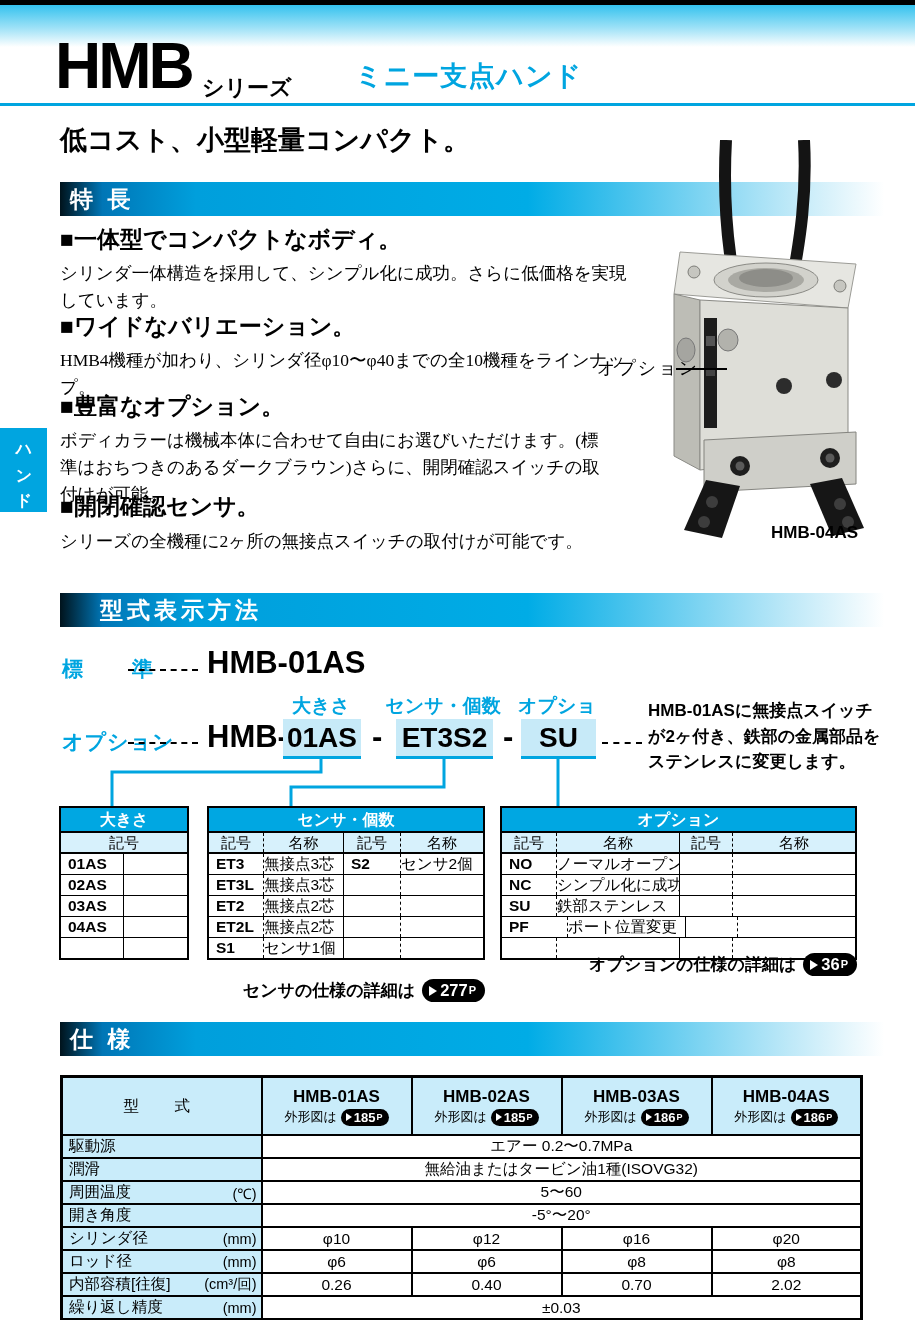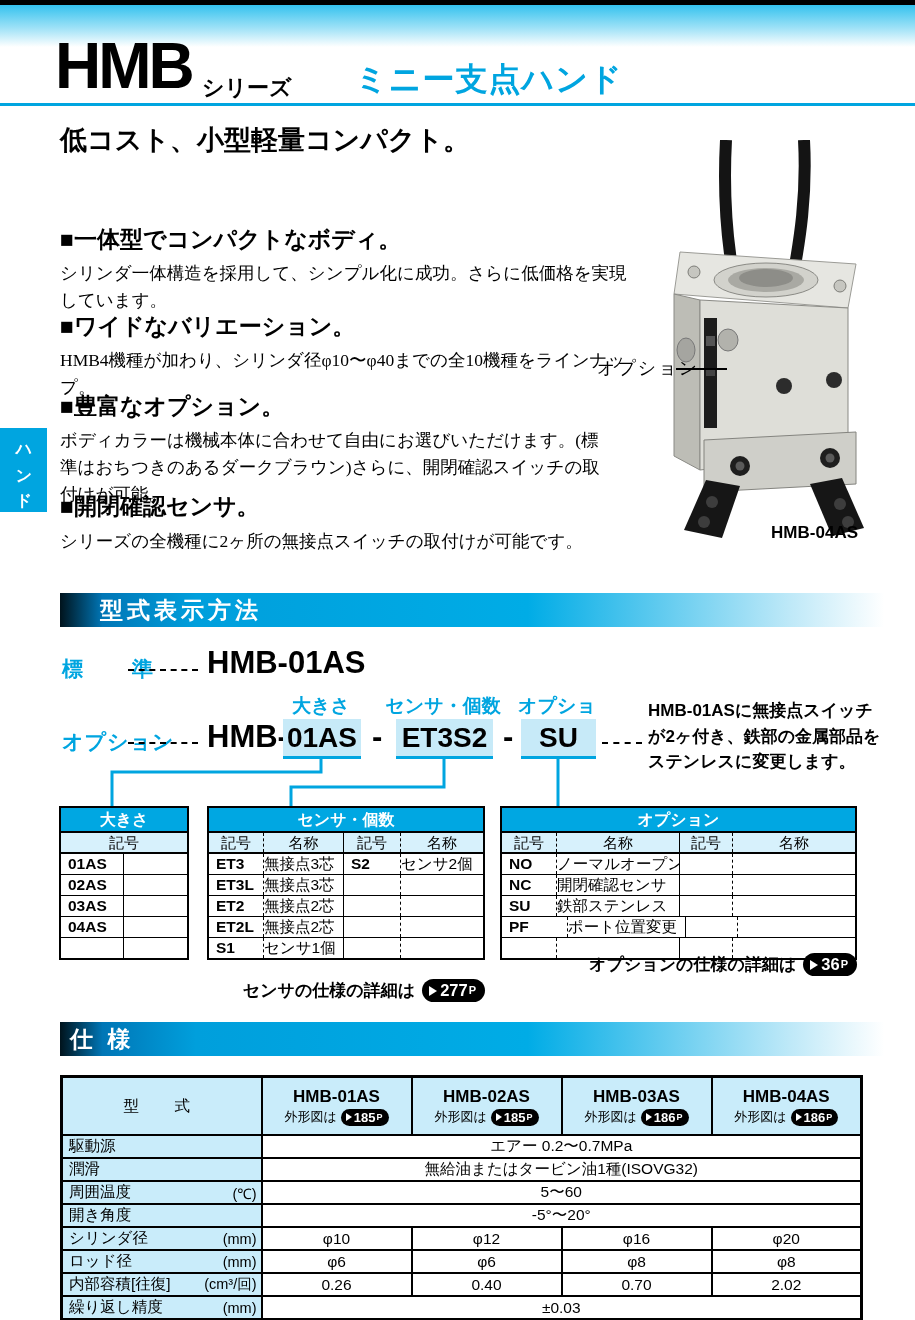--- a/index.html
+++ b/index.html
@@ -5,21 +5,21 @@
   html,body{margin:0;padding:0;background:#fff;}
   body{font-family:"Liberation Sans",sans-serif;color:#000;}
   .page{position:relative;width:915px;height:1320px;overflow:hidden;background:#fff;}
   .abs{position:absolute;}
 
   
   .topbar{left:0;top:0;width:915px;height:5px;background:#000;}
   .headgrad{left:0;top:5px;width:915px;height:42px;background:linear-gradient(180deg,#35c2ee 0%,#9fe2f7 55%,#ffffff 100%);}
   .hmb{left:55px;top:34px;font-size:64px;font-weight:bold;letter-spacing:-3px;line-height:64px;}
   .series{left:202px;top:73px;font-size:22px;font-weight:bold;}
-  .prodname{left:355px;top:58px;font-size:32px;font-weight:bold;color:#00a5e0;letter-spacing:1px;}
+  .prodname{left:355px;top:58px;font-size:27px;font-weight:bold;color:#00a5e0;letter-spacing:1px;}
   .cyanrule{left:0;top:103px;width:915px;height:3px;background:#00a5e0;}
   .tagline{left:60px;top:122px;font-size:27px;font-weight:bold;}
 
   
   .secbar{left:60px;width:850px;height:34px;color:#fff;font-weight:bold;font-size:23px;line-height:34px;padding-left:10px;box-sizing:border-box;letter-spacing:4px;
     background:linear-gradient(90deg,#00131c 0%,#0076b6 5%,#009fdc 16%,#00ace6 55%,#bfe9f8 86%,#ffffff 97%);}
   .bar-feat{top:182px;}
   .bar-model{top:593px;padding-left:40px;}
   .bar-spec{top:1022px;}
 
@@ -109,20 +109,21 @@
   <div class="abs topbar"></div>
   <div class="abs headgrad"></div>
   <div class="abs hmb">HMB</div>
   <div class="abs series">シリーズ</div>
   <div class="abs prodname">ミニー支点ハンド</div>
   <div class="abs cyanrule"></div>
   <div class="abs tagline">低コスト、小型軽量コンパクト。</div>
 
   <div class="abs sidetab">ハンド</div>
 
+  <div class="abs secbar bar-feat">特 長</div>
   <div class="abs feathead" style="top:224px;">■一体型でコンパクトなボディ。</div>
   <div class="abs feathead" style="top:311px;">■ワイドなバリエーション。</div>
   <div class="abs featbody" style="top:260px;">シリンダ一体構造を採用して、シンプル化に成功。さらに低価格を実現しています。</div>
   <div class="abs featbody" style="top:347px;">HMB4機種が加わり、シリンダ径φ10〜φ40までの全10機種をラインナップ。</div>
   <div class="abs feathead" style="top:391px;">■豊富なオプション。</div>
   <div class="abs featbody" style="top:427px;width:555px;">ボディカラーは機械本体に合わせて自由にお選びいただけます。(標準はおちつきのあるダークブラウン)さらに、開閉確認スイッチの取付けが可能。</div>
   <div class="abs feathead" style="top:491px;">■開閉確認センサ。</div>
   <div class="abs featbody" style="top:528px;">シリーズの全機種に2ヶ所の無接点スイッチの取付けが可能です。</div>
 
   <svg class="abs photo-svg" width="292" height="400" viewBox="0 0 292 400">
@@ -261,21 +262,21 @@
       <div class="cc hdr" style="width:122px;">名称</div>
     </div>
     <div class="ct-row">
       <div class="cc code sep-dash" style="width:55px;">NO</div>
       <div class="cc name sep-solid" style="width:123px;">ノーマルオープン</div>
       <div class="cc code sep-dash" style="width:53px;"></div>
       <div class="cc name" style="width:122px;"></div>
     </div>
     <div class="ct-row">
       <div class="cc code sep-dash" style="width:55px;">NC</div>
-      <div class="cc name sep-solid" style="width:123px;">開閉確認センサ</div>
+      <div class="cc name sep-solid" style="width:123px;">シンプル化に成功</div>
       <div class="cc code sep-dash" style="width:53px;"></div>
       <div class="cc name" style="width:122px;"></div>
     </div>
     <div class="ct-row">
       <div class="cc code sep-dash" style="width:55px;">SU</div>
       <div class="cc name sep-solid" style="width:123px;">鉄部ステンレス</div>
       <div class="cc code sep-dash" style="width:53px;"></div>
       <div class="cc name" style="width:122px;"></div>
     </div>
     <div class="ct-row">

